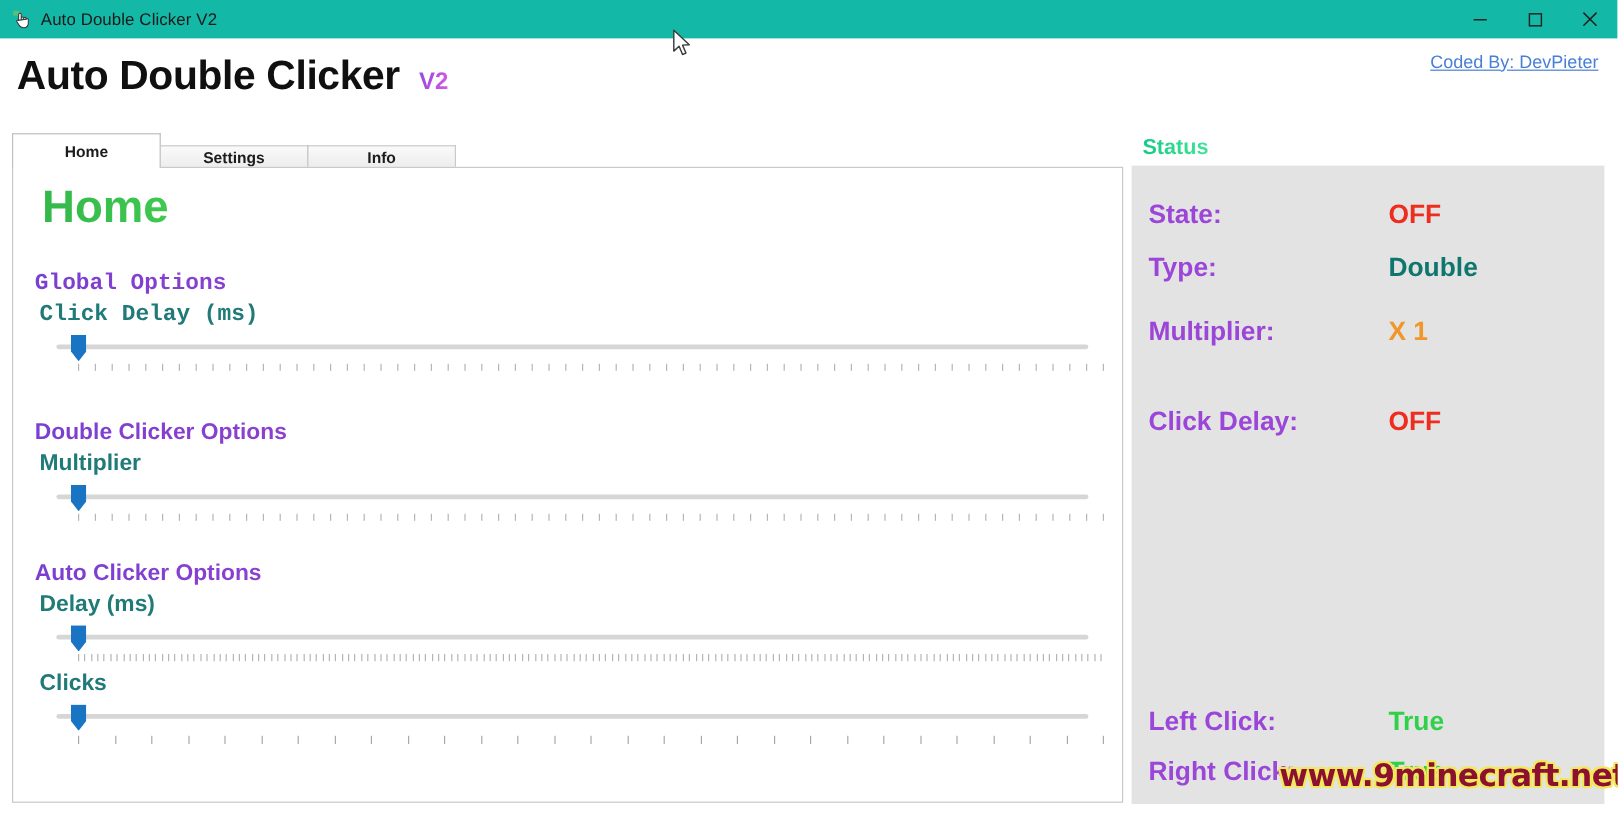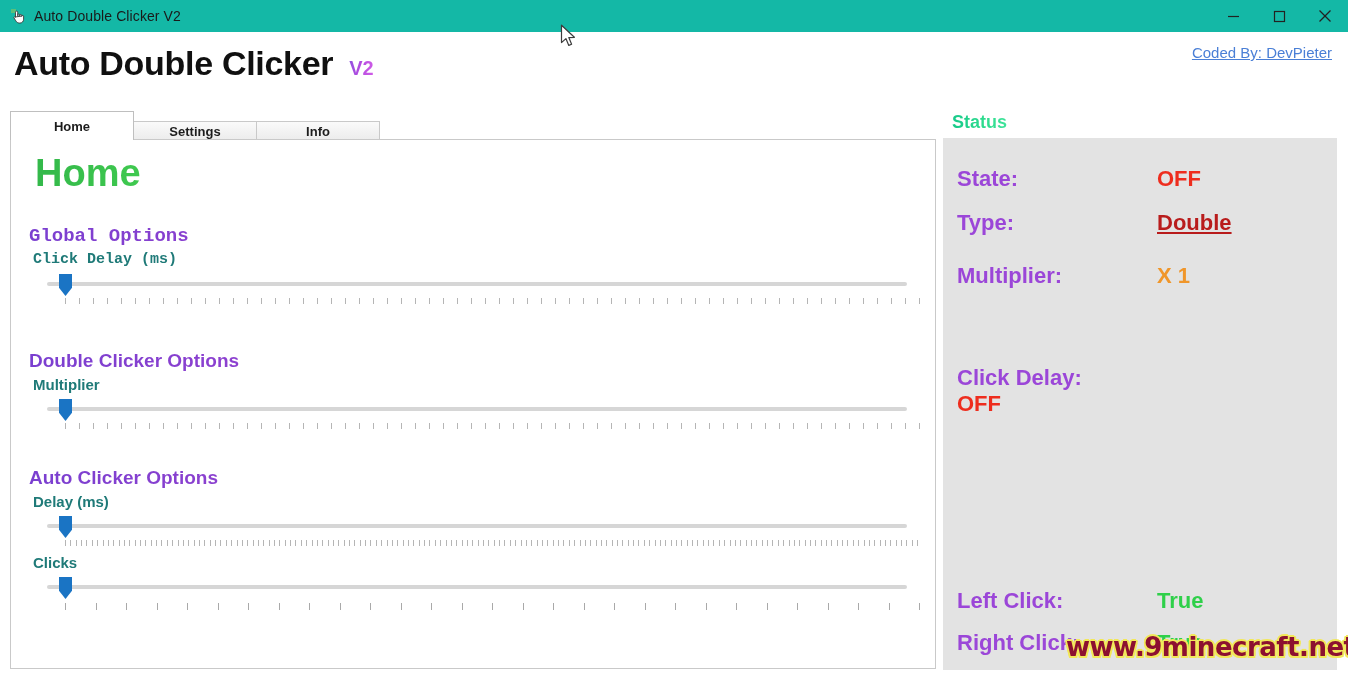--- a/index.html
+++ b/index.html
@@ -109,21 +109,21 @@
 
   .section { position: absolute; left: 18px; width: 890px; }
   .section-title {
     font-size: 19px; font-weight: bold;
     background-image: linear-gradient(95deg, #7a3fd0 0%, #9a41cf 40%, #b84bc4 100%);
     -webkit-background-clip: text; background-clip: text;
     color: transparent;
     margin-bottom: 4px;
   }
   .field-label {
-    font-size: 15px; font-weight: bold;
+    font-size: 19px; font-weight: bold;
     color: #1f7a78;
     margin-bottom: 4px;
     margin-left: 4px;
   }
 
   
   .slider { position: relative; height: 40px; width: 890px; }
   .slider .track {
     position: absolute; left: 18px; top: 10px;
     height: 4px; width: 860px;
@@ -167,21 +167,21 @@
     position: absolute; left: 14px; width: 366px;
     display: flex; align-items: baseline;
   }
   .status-key {
     width: 200px;
     font-size: 22px; font-weight: bold;
     color: #9b46d8;
   }
   .status-val { font-size: 22px; font-weight: bold; }
   .v-off    { color: #ee2d1e; }
-  .v-type   { color: #b91c1c; text-decoration: underline; }
+  .v-type   { color: #0f766e; }
   .v-mult   { color: #f0962a; }
   .v-true   { color: #2fd04a; }
 
   
   .watermark {
     position: absolute; left: 1066px; top: 632px;
     font-size: 26px; font-weight: bold;
     font-family: "DejaVu Sans", sans-serif;
     color: #8c1030;
     letter-spacing: -0.5px;
@@ -604,21 +604,21 @@
         <span class="status-val v-off">OFF</span>
       </div>
       <div class="status-row" style="top: 72px;">
         <span class="status-key">Type:</span>
         <span class="status-val v-type">Double</span>
       </div>
       <div class="status-row" style="top: 125px;">
         <span class="status-key">Multiplier:</span>
         <span class="status-val v-mult">X 1</span>
       </div>
-      <div class="status-row" style="top: 227px; flex-direction: column;">
+      <div class="status-row" style="top: 200px;">
         <span class="status-key">Click Delay:</span>
         <span class="status-val v-off">OFF</span>
       </div>
       <div class="status-row" style="top: 450px;">
         <span class="status-key">Left Click:</span>
         <span class="status-val v-true">True</span>
       </div>
       <div class="status-row" style="top: 492px;">
         <span class="status-key">Right Click:</span>
         <span class="status-val v-true">True</span>

